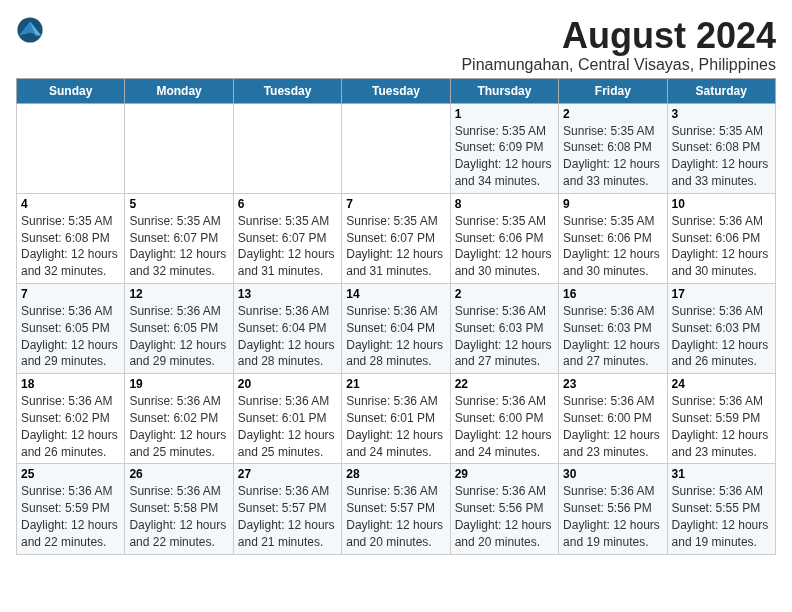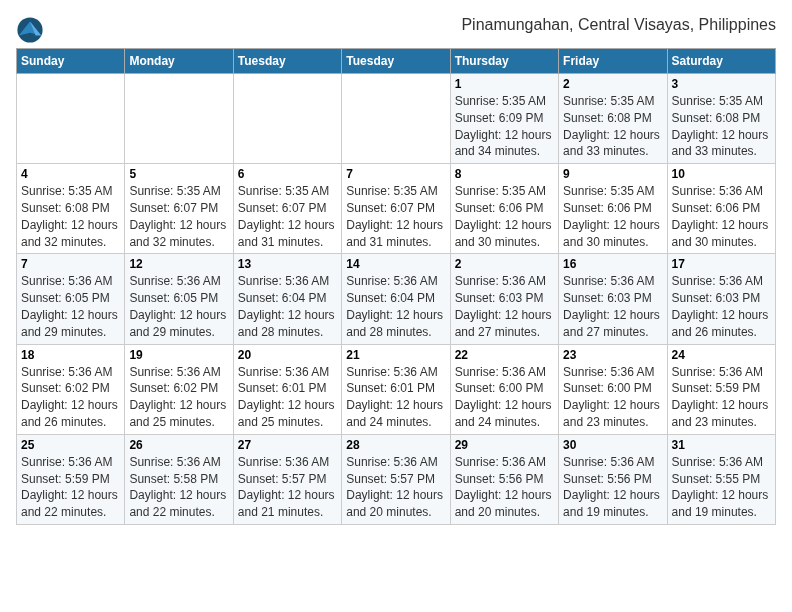--- a/index.html
+++ b/index.html
@@ -49,21 +49,21 @@
     }
     table {
       width: 100%;
       border-collapse: collapse;
       font-size: 10.5px;
     }
     thead tr th {
       background-color: #2471a3;
       color: #fff;
       padding: 5px 4px;
-      text-align: left;
+      text-align: center;
       border: 1px solid #aaa;
       font-size: 12px;
     }
     tbody tr td {
       border: 1px solid #ccc;
       padding: 3px 4px;
       vertical-align: top;
       width: calc(100% / 7);
       min-height: 80px;
     }
@@ -91,20 +91,21 @@
 
 <div class="header">
   <div class="logo">
     <svg class="logo-icon" viewBox="0 0 40 40">
       <circle cx="20" cy="20" r="18" fill="#1a5276"></circle>
       <polygon points="20,8 36,28 20,24 4,28" fill="#2e86c1"></polygon>
       <polygon points="20,8 36,28 28,28" fill="#5dade2"></polygon>
     </svg>
   </div>
   <div class="title-block">
+    <h1>August 2024</h1>
     <h2>Pinamungahan, Central Visayas, Philippines</h2>
   </div>
 </div>
 
 <table>
   <thead>
     <tr>
     <th>Sunday</th>
         <th>Monday</th>
         <th>Tuesday</th>

